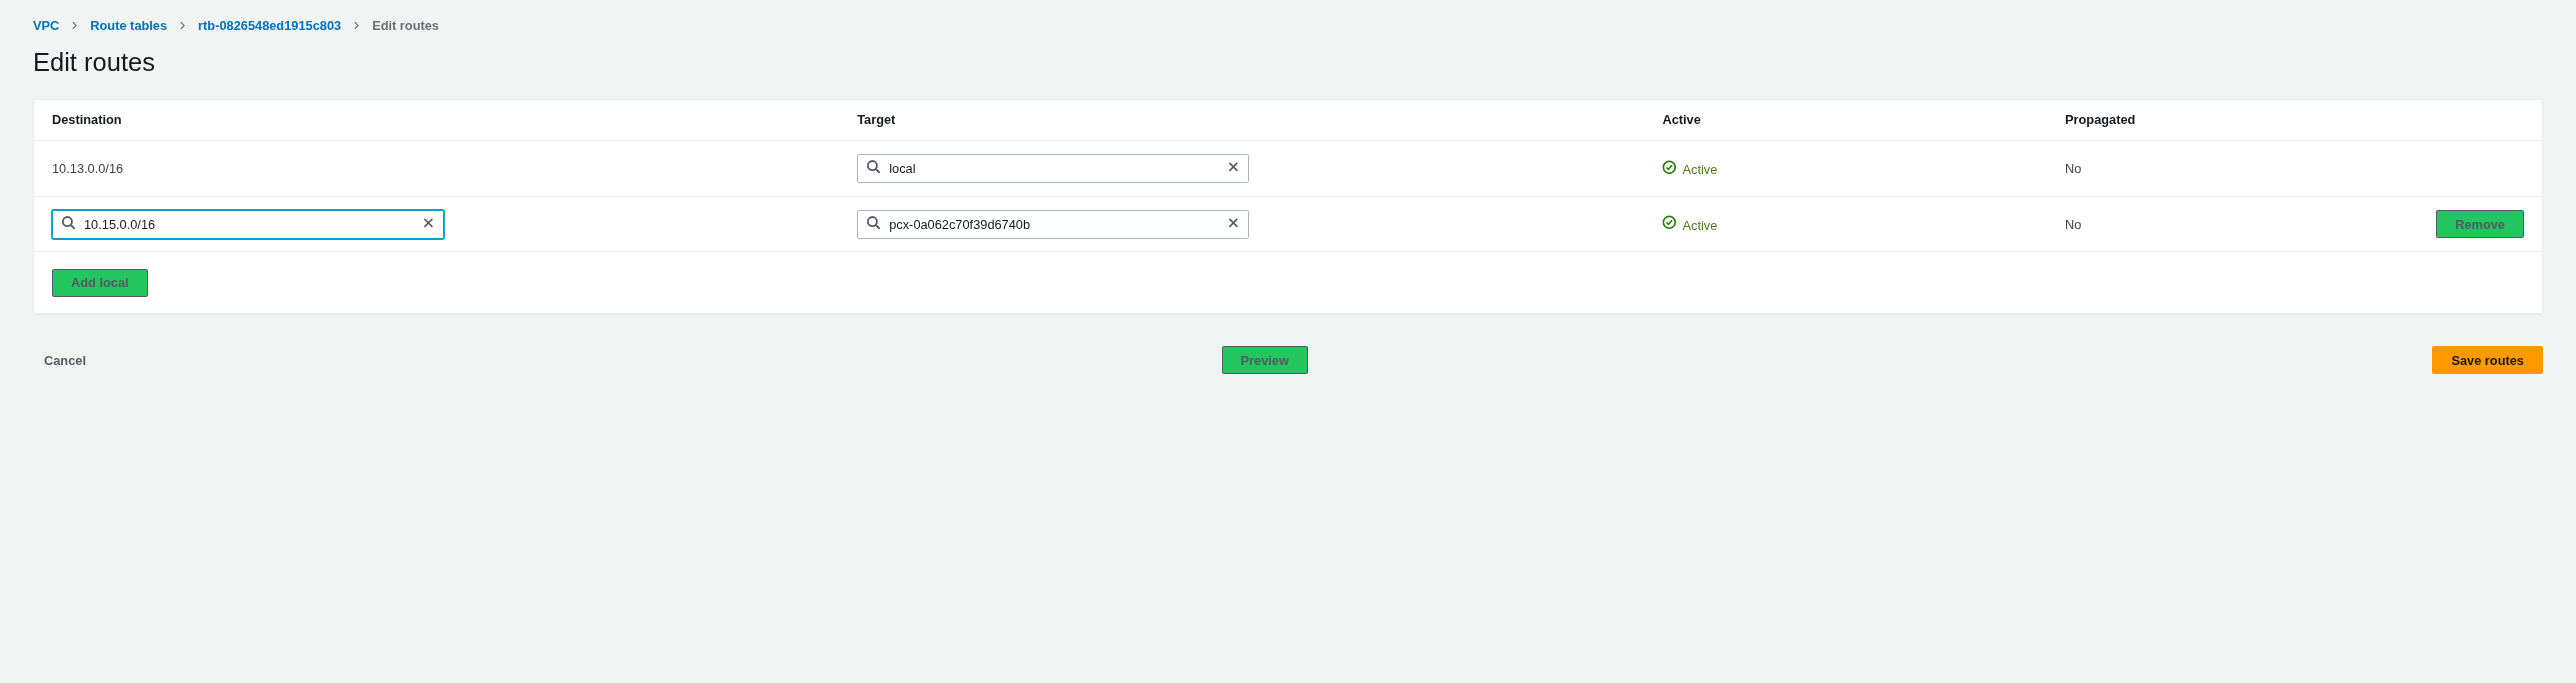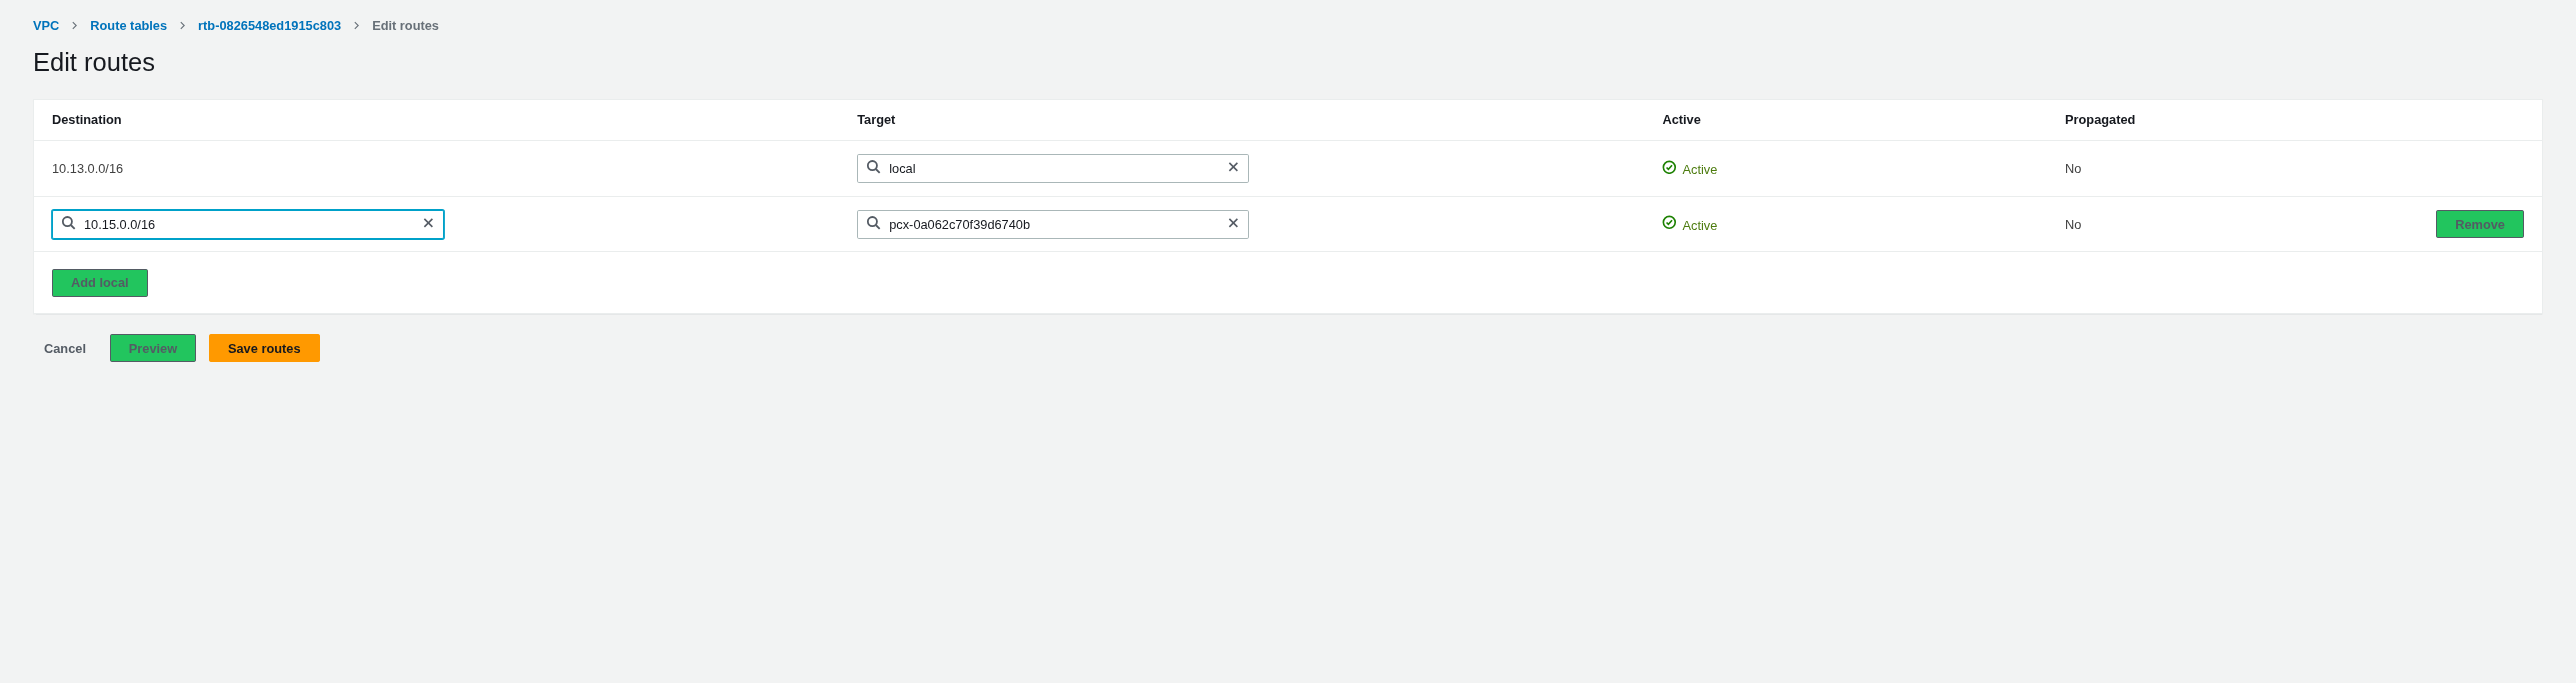--- a/index.html
+++ b/index.html
@@ -128,24 +128,24 @@
       font-size: 12.8px;
       padding: 5.5px 18px;
       border-radius: 1.8px;
       cursor: pointer;
     }
     .add-route-row {
       padding: 16.4px 18px;
     }
     .footer {
       display: flex;
-      justify-content: flex-start;
+      justify-content: space-between;
       align-items: center;
       gap: 12.8px;
-      margin-top: 20px;
+      margin-top: 32px;
     }
     .footer .cancel-link {
       color: #545b64;
       font-weight: 700;
       font-size: 12.8px;
       cursor: pointer;
       background: none;
       border: none;
       padding: 5.5px 11px;
     }

